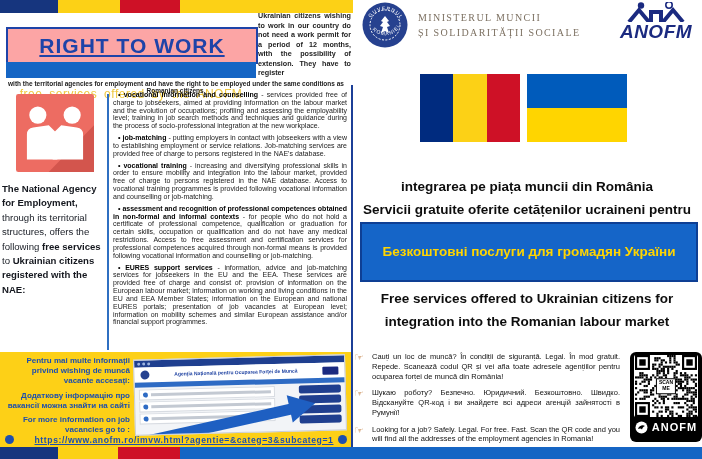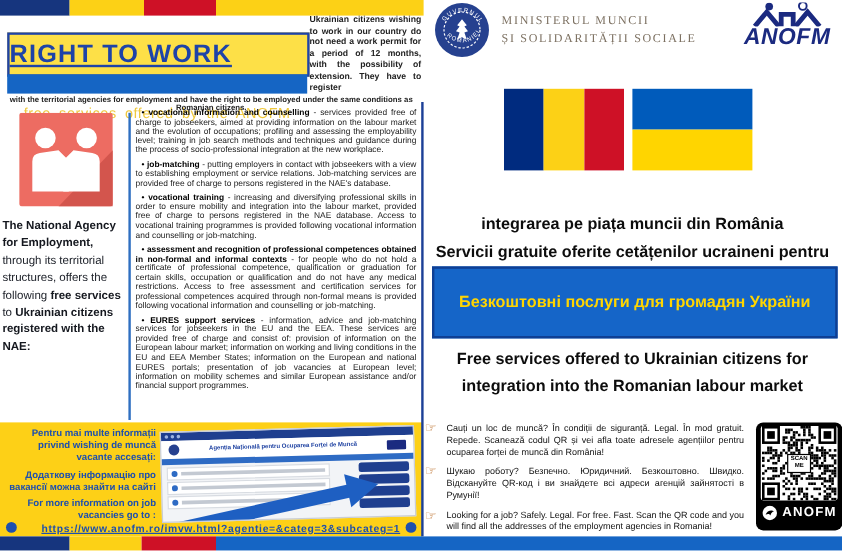--- a/index.html
+++ b/index.html
@@ -15,22 +15,22 @@
   .seg-red{background:#ce1126;}
   .seg-royal{background:#1565c4;}
 
   
   .ministry{font-family:Liberation Serif, serif;color:#7c7061;
             font-size:10px;letter-spacing:1.4px;line-height:1.5;}
   .anofm-logo{display:flex;flex-direction:column;align-items:center;}
   .anofm-logo .txt{font-size:19px;font-weight:bold;font-style:italic;color:#1b2a80;letter-spacing:.5px;line-height:1;}
 
   
-  .rtw-box{left:6px;top:27px;width:248px;height:33px;border:2px solid #1e43a8;background:#fde047;
-           display:flex;align-items:center;justify-content:flex-start;}
+  .rtw-box{left:6px;top:27px;width:248px;height:33px;border:2px solid #1e43a8;background:#fca5a5;
+           display:flex;align-items:center;justify-content:center;}
   .rtw-box .t{font-size:21px;font-weight:bold;color:#1e43a8;letter-spacing:1px;
               text-decoration:underline;}
   .sub-bar{left:6px;top:62px;width:250px;height:16px;background:#1565c4;display:flex;align-items:center;justify-content:center;}
   .sub-bar .t{font-size:12px;color:#efc83e;letter-spacing:.5px;word-spacing:3px;margin-top:48px;}
   .intro-side{left:258px;top:11px;width:93px;font-size:7.2px;line-height:1.32;text-align:justify;font-weight:600;color:#222;}
   .intro-full{left:0;top:80px;width:352px;font-size:6.5px;font-weight:600;text-align:center;color:#222;}
 
   .sidebar-text{left:2px;top:182px;width:100px;text-align:left;font-size:9.6px;line-height:1.5;color:#20242c;}
   .sidebar-text b{color:#15181f;}
   .vline{left:107px;top:94px;width:2px;height:256px;background:#2f6fc1;}

